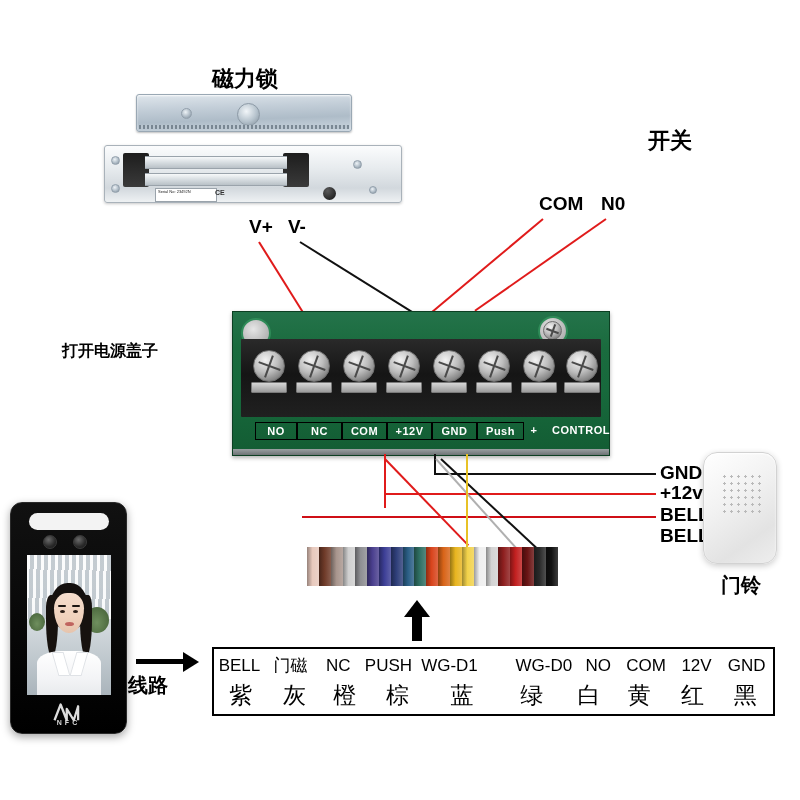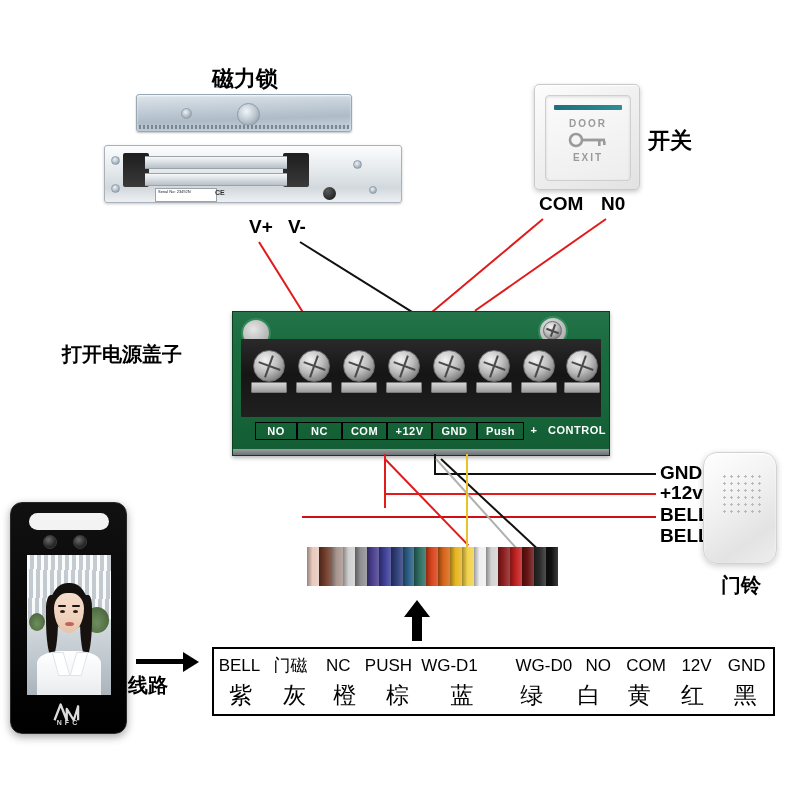--- a/index.html
+++ b/index.html
@@ -352,33 +352,20 @@
     <div class="mag-hole-small" style="left:264px; top:40px; width:6px; height:6px;"></div>
   </div>
 
   <div class="abs en-label" style="left:249px; top:216px; font-size:19px;">V+</div>
   <div class="abs en-label" style="left:288px; top:216px; font-size:19px;">V-</div>
 
   <div class="wire w-red" style="left:259px; top:241px; width:112px; transform:rotate(58deg);"></div>
 
   <div class="wire w-black" style="left:300px; top:241px; width:166px; transform:rotate(32deg);"></div>
 
-  <div class="abs switch-plate" style="left:534px; top:84px; width:104px; height:104px;">
-    <div class="switch-inner" style="left:10px; top:10px; width:84px; height:84px;">
-      <div class="switch-bar" style="left:8px; top:9px; width:68px; height:5px;"></div>
-      <div class="switch-text" style="top:22px; font-size:10px;">DOOR</div>
-      <svg class="key-icon" viewBox="0 0 40 16" style="left:22px; top:36px; width:40px; height:16px;">
-        <circle cx="8" cy="8" r="6" fill="none" stroke="#9a9a9a" stroke-width="2.6"></circle>
-        <rect x="13" y="6.6" width="24" height="2.8" fill="#9a9a9a"></rect>
-        <rect x="30" y="9" width="2.6" height="5" fill="#9a9a9a"></rect>
-        <rect x="35" y="9" width="2.6" height="4" fill="#9a9a9a"></rect>
-      </svg>
-      <div class="switch-text" style="top:56px; font-size:10px;">EXIT</div>
-    </div>
-  </div>
   <div class="abs cn-label" style="left:648px; top:126px; font-size:22px;">开关</div>
 
   <div class="abs en-label" style="left:539px; top:193px; font-size:19px;">COM</div>
   <div class="abs en-label" style="left:601px; top:193px; font-size:19px;">N0</div>
 
   <div class="wire w-red" style="left:543px; top:218px; width:160px; transform:rotate(140deg);"></div>
   <div class="wire w-red" style="left:606px; top:218px; width:160px; transform:rotate(145deg);"></div>
 
   <div class="abs board" style="left:232px; top:311px; width:376px; height:143px;">
 
@@ -406,28 +393,28 @@
     <div class="screw-tab" style="left:331px; top:70px; width:34px; height:9px;"></div>
 
     <div class="term-label-row" style="left:22px; top:110px;">
       <div class="term-label" style="width:42px;">NO</div>
       <div class="term-label" style="width:45px;">NC</div>
       <div class="term-label" style="width:45px;">COM</div>
       <div class="term-label" style="width:45px;">+12V</div>
       <div class="term-label" style="width:45px;">GND</div>
       <div class="term-label" style="width:47px;">Push</div>
       <div class="term-label nobox" style="width:20px;">+</div>
-      <div class="term-label nobox" style="width:66px;">CONTROL</div>
+      <div class="term-label nobox" style="width:66px;text-align:right;">CONTROL</div>
       <div class="term-label nobox" style="width:18px;">−</div>
     </div>
 
     <div class="board-bottom-edge"></div>
   </div>
 
-  <div class="abs cn-label" style="left:62px; top:341px; font-size:20px;">打开电源盖子</div>
+  <div class="abs cn-label" style="left:62px; top:341px; font-size:16px;">打开电源盖子</div>
 
   <div class="abs w-red" style="left:384px; top:454px; width:2px; height:40px;"></div>
   <div class="abs w-red" style="left:384px; top:494px; width:2px; height:14px;"></div>
   <div class="abs w-black" style="left:434px; top:454px; width:2px; height:20px;"></div>
 
   <div class="abs w-black" style="left:434px; top:473px; width:222px; height:2px;"></div>
   <div class="abs w-red" style="left:384px; top:493px; width:272px; height:2px;"></div>
   <div class="abs w-red2" style="left:302px; top:516px; width:354px; height:2px;"></div>
 
   <div class="wire w-red" style="left:385px; top:458px; width:120px; transform:rotate(46deg);"></div>

